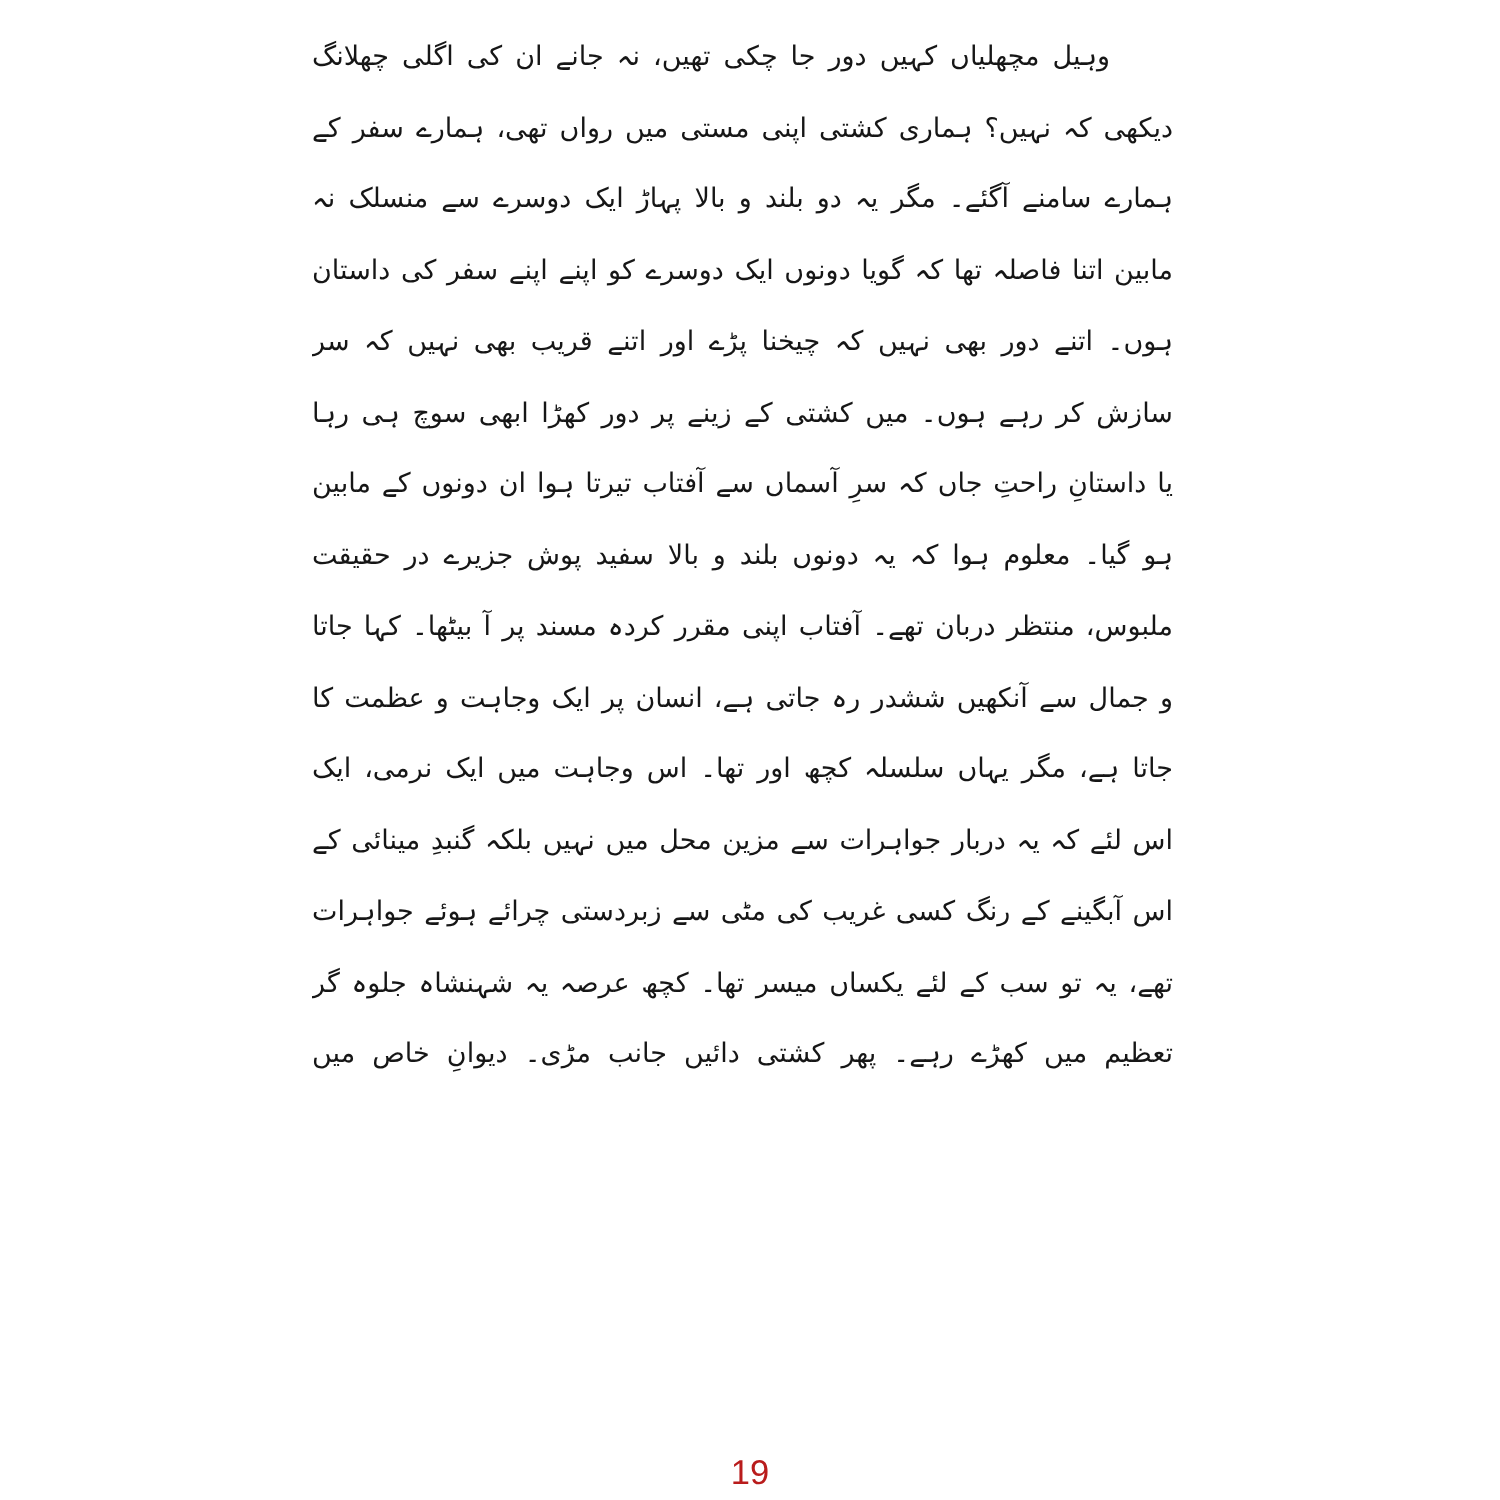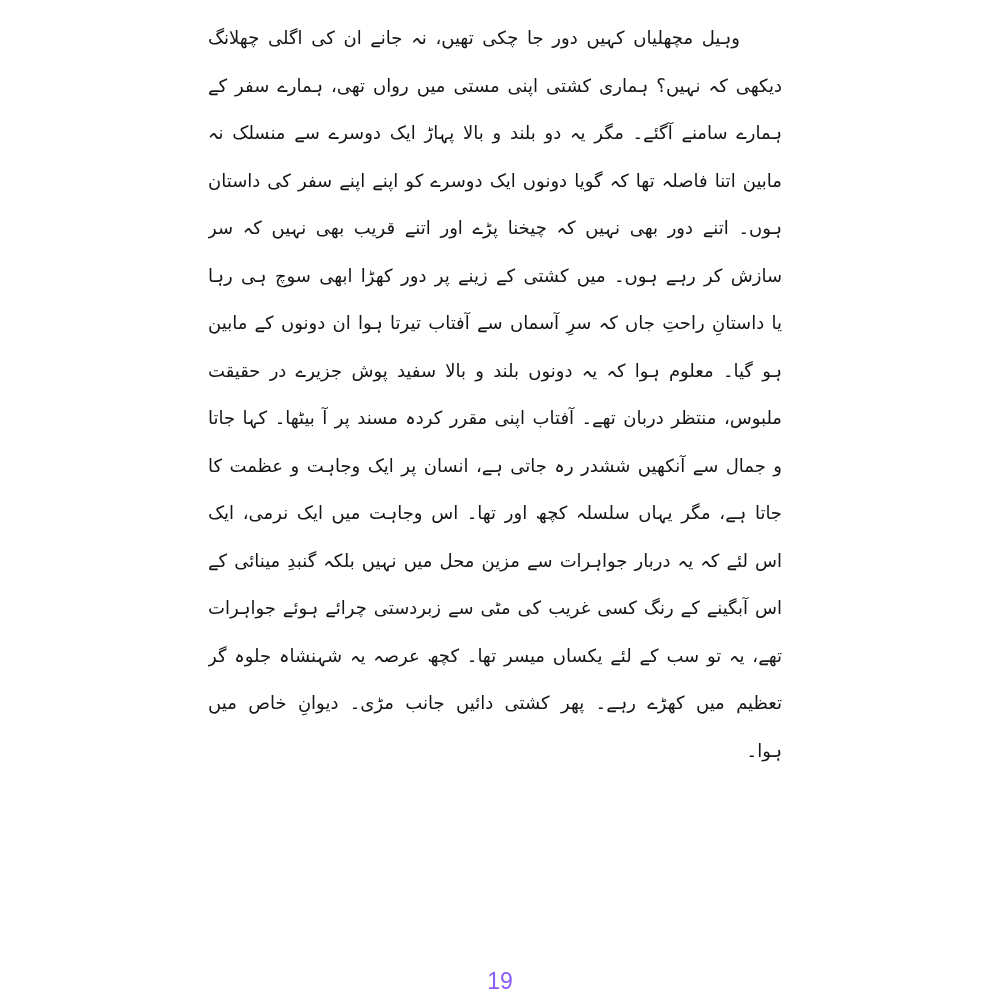--- a/index.html
+++ b/index.html
@@ -40,21 +40,21 @@
     text-align-last: right;
   }
   .page-number {
     position: absolute;
     top: 968px;
     left: 0;
     width: 100%;
     text-align: center;
     font-family: "Liberation Sans", sans-serif;
     font-size: 23px;
-    color: #8b5cf6;
+    color: #b91c1c;
     direction: ltr;
   }
 </style>
 </head>
 <body>
 
 <div class="page">
 
   <div class="text-block">
     <div class="line first">وہیل مچھلیاں کہیں دور جا چکی تھیں، نہ جانے ان کی اگلی چھلانگ کسی نے</div>
@@ -65,18 +65,17 @@
     <div class="line">سازش کر رہے ہوں۔ میں کشتی کے زینے پر دور کھڑا ابھی سوچ ہی رہا تھا کہ یہ قصہ غم ہے</div>
     <div class="line">یا داستانِ راحتِ جاں کہ سرِ آسماں سے آفتاب تیرتا ہوا ان دونوں کے مابین آکر براجمان</div>
     <div class="line">ہو گیا۔ معلوم ہوا کہ یہ دونوں بلند و بالا سفید پوش جزیرے در حقیقت اپنی وردی میں</div>
     <div class="line">ملبوس، منتظر دربان تھے۔ آفتاب اپنی مقرر کردہ مسند پر آ بیٹھا۔ کہا جاتا ہے کہ شاہانہ جاہ</div>
     <div class="line">و جمال سے آنکھیں ششدر رہ جاتی ہے، انسان پر ایک وجاہت و عظمت کا ایک گہرہ اثر پڑ</div>
     <div class="line">جاتا ہے، مگر یہاں سلسلہ کچھ اور تھا۔ اس وجاہت میں ایک نرمی، ایک شفقت تھی، شاید</div>
     <div class="line">اس لئے کہ یہ دربار جواہرات سے مزین محل میں نہیں بلکہ گنبدِ مینائی کے نیچے سجا تھا۔</div>
     <div class="line">اس آبگینے کے رنگ کسی غریب کی مٹی سے زبردستی چرائے ہوئے جواہرات سے منسلک نہ</div>
     <div class="line">تھے، یہ تو سب کے لئے یکساں میسر تھا۔ کچھ عرصہ یہ شہنشاہ جلوہ گر رہا۔ ہم بھی اس کی</div>
     <div class="line">تعظیم میں کھڑے رہے۔ پھر کشتی دائیں جانب مڑی۔ دیوانِ خاص میں ملاقات کا وقت ختم</div>
-    <div class="line last">ہوا۔</div>
   </div>
 
   <div class="page-number">19</div>
 
 </div>
 
 </body></html>

